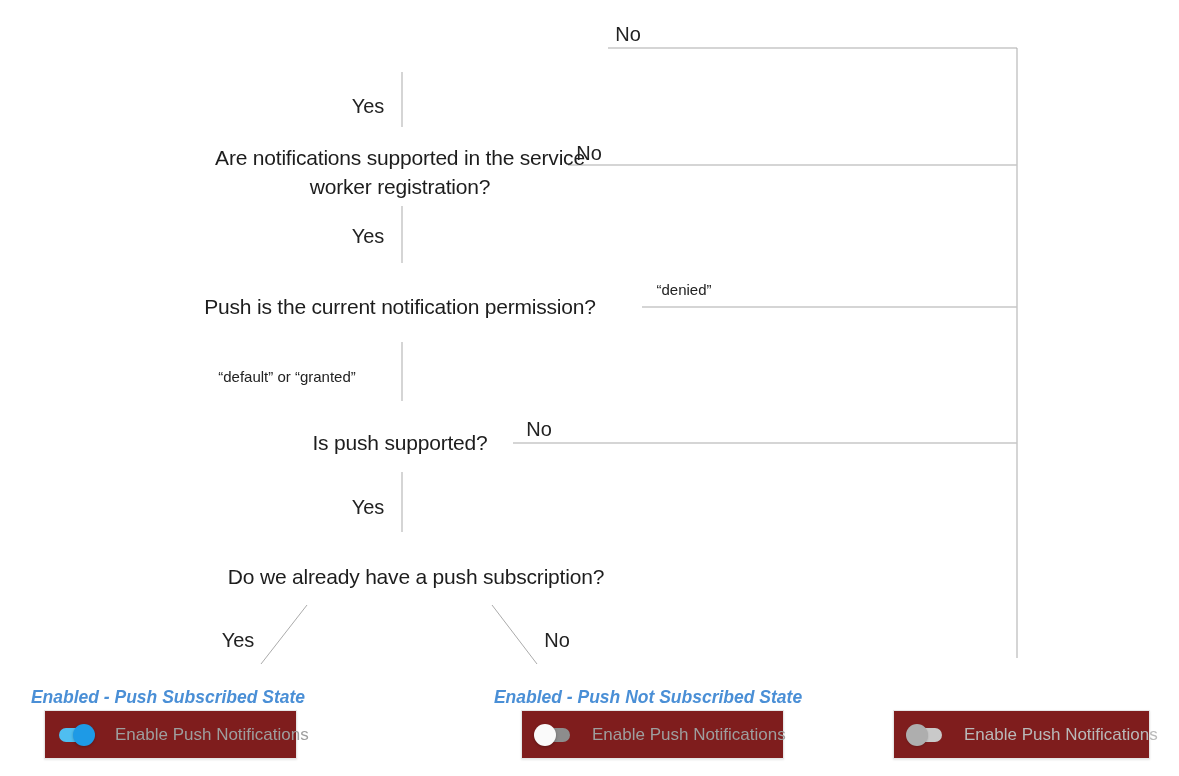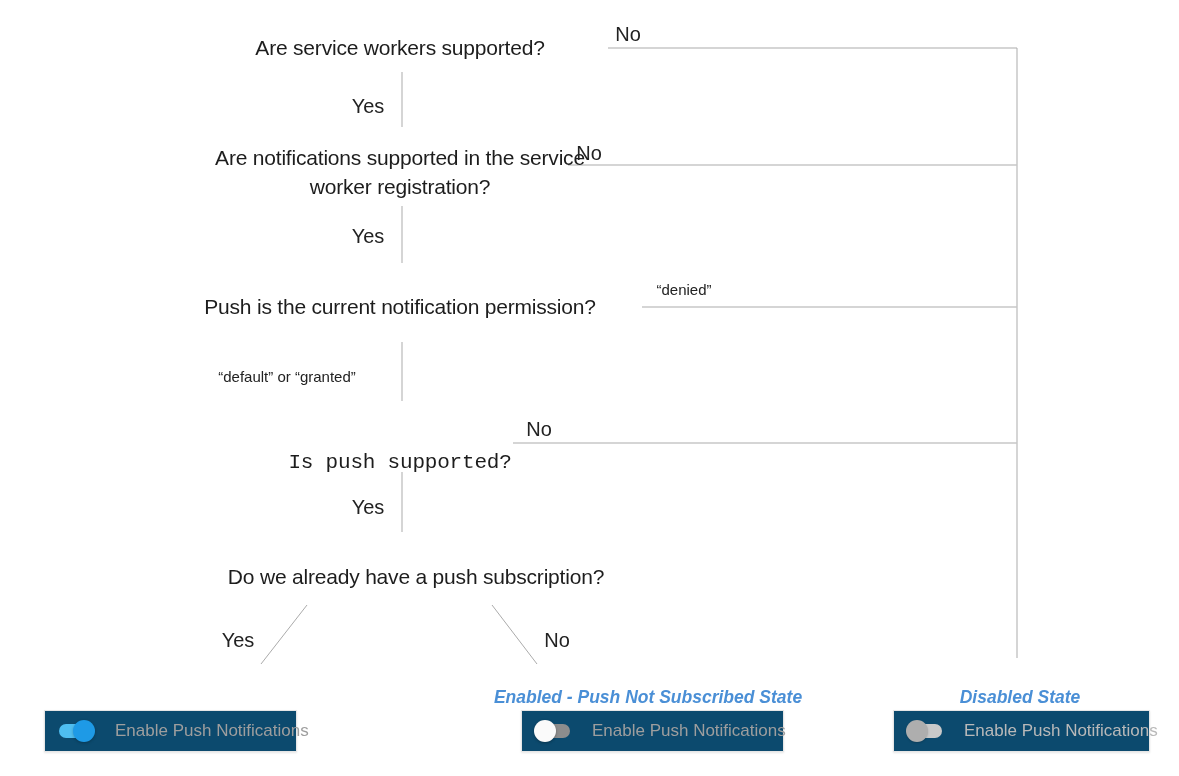--- a/index.html
+++ b/index.html
@@ -39,22 +39,22 @@
     text-align:center;
     font-size:17.5px;
     font-weight:bold;
     font-style:italic;
     color:var(--state-title,#4a8fd6);
     white-space:nowrap;
   }
 
   .card{
     position:absolute;
-    height:42px;
-    background:#0c4a6e;
+    height:49px;
+    background:#7f1d1d;
     border:1px solid #e6e6e6;
     box-shadow:0 1px 2px rgba(0,0,0,0.10);
     box-sizing:border-box;
     display:flex;
     align-items:center;
     padding-left:12px;
     gap:20px;
   }
   .toggle-label{
     font-size:17px;
@@ -95,55 +95,54 @@
     <path d="M642,307 H1016.5"></path>
     <path d="M513,443 H1016.5"></path>
     <path d="M402,72 V127" marker-end="url(#arrow)"></path>
     <path d="M402,206 V263" marker-end="url(#arrow)"></path>
     <path d="M402,342 V401" marker-end="url(#arrow)"></path>
     <path d="M402,472 V532" marker-end="url(#arrow)"></path>
     <path d="M307,605 L261,664" marker-end="url(#arrow)"></path>
     <path d="M492,605 L537,664" marker-end="url(#arrow)"></path>
   </svg>
 
-  <div class="question" style="left:400px;top:33px;">Are service workers supported?</div>
   <div class="question wrap" style="left:400px;top:143px;">Are notifications supported in the service worker registration?</div>
   <div class="question" style="left:400px;top:292px;">Push is the current notification permission?</div>
-  <div class="question" style="left:400px;top:448px;font-family:Liberation Mono, monospace;">Is push supported?</div>
+  <div class="question" style="left:400px;top:428px;">Is push supported?</div>
   <div class="question" style="left:416px;top:562px;">Do we already have a push subscription?</div>
 
   <div class="edge-label" style="left:368px;top:95px;">Yes</div>
   <div class="edge-label" style="left:628px;top:23px;">No</div>
   <div class="edge-label" style="left:368px;top:225px;">Yes</div>
   <div class="edge-label" style="left:589px;top:142px;">No</div>
   <div class="edge-label small" style="left:684px;top:281px;">“denied”</div>
   <div class="edge-label small" style="left:287px;top:368px;">“default” or “granted”</div>
   <div class="edge-label" style="left:368px;top:496px;">Yes</div>
   <div class="edge-label" style="left:539px;top:418px;">No</div>
   <div class="edge-label" style="left:238px;top:629px;">Yes</div>
   <div class="edge-label" style="left:557px;top:629px;">No</div>
 
+  <div class="state-title" style="left:20px;top:687px;width:296px;">Enabled - Push Subscribed State</div>
   <div class="card" style="left:44px;top:710px;width:253px;">
     <span class="switch on">
       <span class="track"></span>
       <span class="thumb"></span>
     </span>
     <span class="toggle-label">Enable Push Notifications</span>
   </div>
 
   <div class="state-title" style="left:490px;top:687px;width:316px;">Enabled - Push Not Subscribed State</div>
   <div class="card" style="left:521px;top:710px;width:263px;">
     <span class="switch off">
       <span class="track"></span>
       <span class="thumb"></span>
     </span>
     <span class="toggle-label">Enable Push Notifications</span>
   </div>
 
-  <div class="state-title" style="left:890px;top:687px;width:260px;">Disabled State</div>
   <div class="card disabled" style="left:893px;top:710px;width:257px;">
     <span class="switch disabled">
       <span class="track"></span>
       <span class="thumb"></span>
     </span>
     <span class="toggle-label">Enable Push Notifications</span>
   </div>
 
 </div>
 

